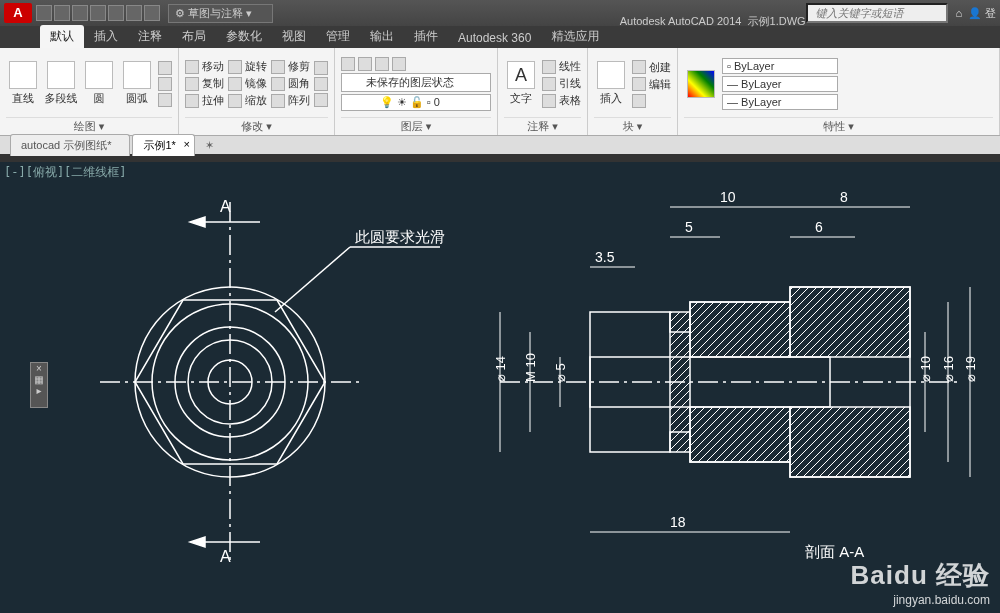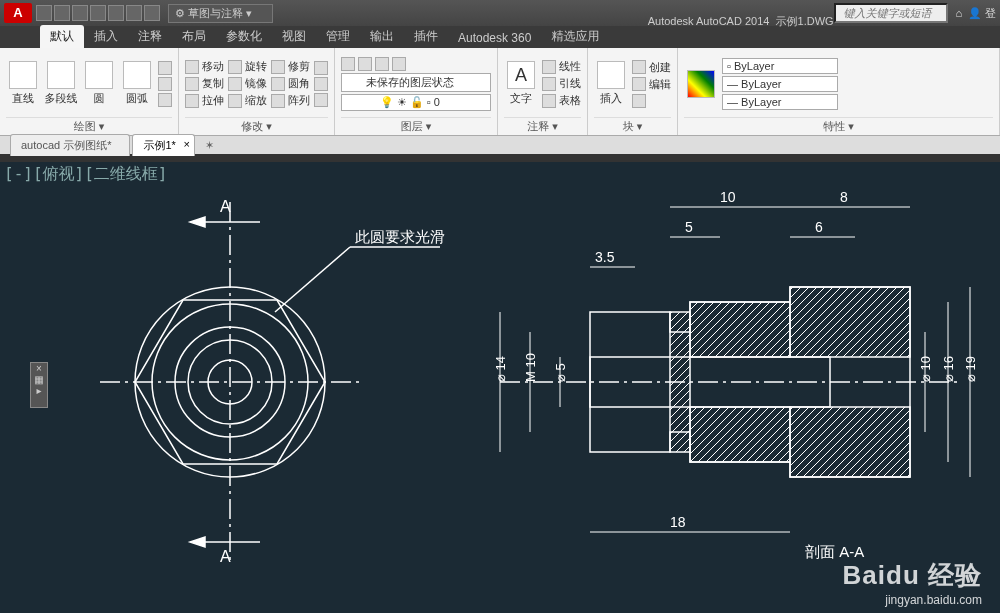--- a/index.html
+++ b/index.html
@@ -4,21 +4,21 @@
 <style>
 * { margin: 0; padding: 0; box-sizing: border-box; font-family: "Microsoft YaHei", sans-serif; }
 body { width: 1000px; height: 613px; overflow: hidden; background: #333; position: relative; }
 
 .titlebar { height: 26px; background: linear-gradient(#555,#444); display: flex; align-items: center; color: #ddd; font-size: 11px; padding: 0 4px; }
 .titlebar .logo { width: 28px; height: 20px; background: #c00; color: #fff; font-weight: bold; text-align: center; line-height: 20px; border-radius: 2px; margin-right: 4px; font-size: 13px; }
 .qat { display: flex; gap: 2px; margin-right: 8px; }
 .qat .ico { width: 16px; height: 16px; background: #666; border: 1px solid #888; }
 .ws-sel { background: #555; border: 1px solid #777; padding: 1px 20px 1px 6px; color: #ccc; font-size: 11px; position: relative; }
 .titlebar .title { flex: 1; text-align: right; color: #ccc; margin-top: 16px; }
-.searchbox { background: #eee; color: #888; font-style: italic; padding: 2px 8px; width: 114px; font-size: 11px; }
+.searchbox { background: #eee; color: #888; font-style: italic; padding: 2px 8px; width: 142px; font-size: 11px; }
 .titlebar .right { display: flex; gap: 6px; margin-left: 8px; align-items: center; }
 
 .tabs { height: 22px; background: #3a3a3a; display: flex; align-items: end; padding-left: 40px; font-size: 12px; }
 .tabs .tab { padding: 3px 10px; color: #ccc; cursor: pointer; }
 .tabs .tab.active { background: #f5f5f5; color: #222; border-radius: 3px 3px 0 0; }
 
 .ribbon { height: 88px; background: #f4f4f4; display: flex; border-bottom: 1px solid #aaa; font-size: 11px; color: #333; }
 .panel { border-right: 1px solid #ccc; display: flex; flex-direction: column; padding: 2px 6px 0; }
 .panel .pbody { flex: 1; display: flex; align-items: center; gap: 4px; }
 .panel .plabel { text-align: center; font-size: 11px; color: #555; padding: 1px 0; border-top: 1px solid #ddd; cursor: pointer; }
@@ -30,25 +30,25 @@
 .combo { background: #fff; border: 1px solid #aaa; padding: 1px 16px 1px 4px; font-size: 11px; }
 .layer-combo { width: 150px; text-align: center; }
 .prop-combo { width: 116px; }
 
 .doctabs { height: 18px; background: #ddd; display: flex; align-items: center; padding-left: 10px; gap: 2px; font-size: 11px; }
 .doctab { background: #fff; border: 1px solid #aaa; border-bottom: none; padding: 3px 18px 3px 10px; border-radius: 3px 3px 0 0; cursor: pointer; position: relative; }
 .doctab.back { background: #eee; color: #555; }
 
 .canvas { position: absolute; top: 162px; left: 0; right: 0; bottom: 0; background: #1b2a34; }
 .canvas svg { width: 100%; height: 100%; }
-.viewlabel { position: absolute; top: 2px; left: 4px; color: #8aa; font-size: 16px; font-family: monospace; }
+.viewlabel { position: absolute; top: 2px; left: 4px; color: #8aa; font-size: 12px; font-family: monospace; }
 
 .palette-handle { position: absolute; top: 200px; left: 30px; width: 18px; height: 46px; background: #555; border: 1px solid #888; display:flex; flex-direction:column; align-items:center; color:#ccc; font-size:10px; }
 
-.watermark { position: absolute; right: 18px; bottom: 6px; color: rgba(255,255,255,0.8); text-align: right; font-size: 12px; font-family: Arial; pointer-events: none; margin-top: 6px; }
+.watermark { position: absolute; right: 10px; bottom: 6px; color: rgba(255,255,255,0.8); text-align: right; font-size: 12px; font-family: Arial; pointer-events: none; margin-top: 6px; }
 .watermark .big { font-size: 26px; font-weight: bold; letter-spacing: 1px; }
 </style>
 </head>
 <body>
 
 <div class="titlebar">
   <div class="logo">A</div>
   <div class="qat">
     <div class="ico"></div>
     <div class="ico"></div>

